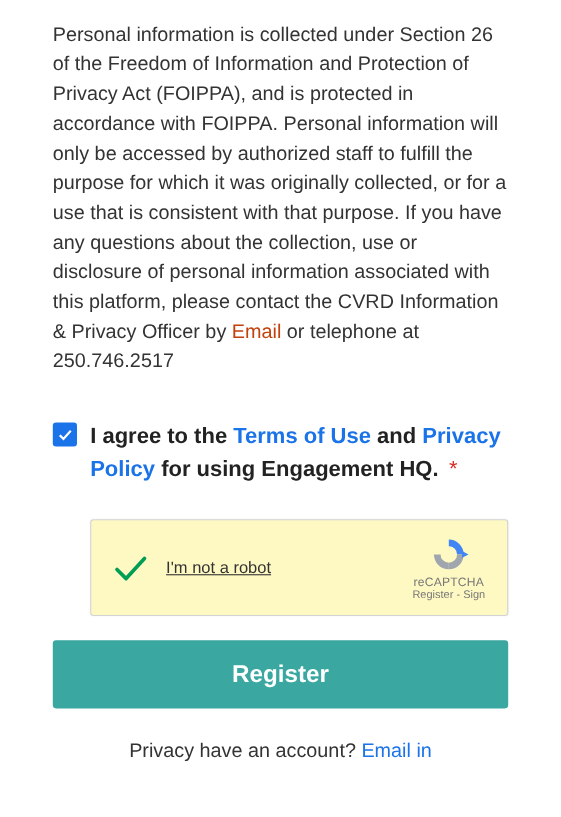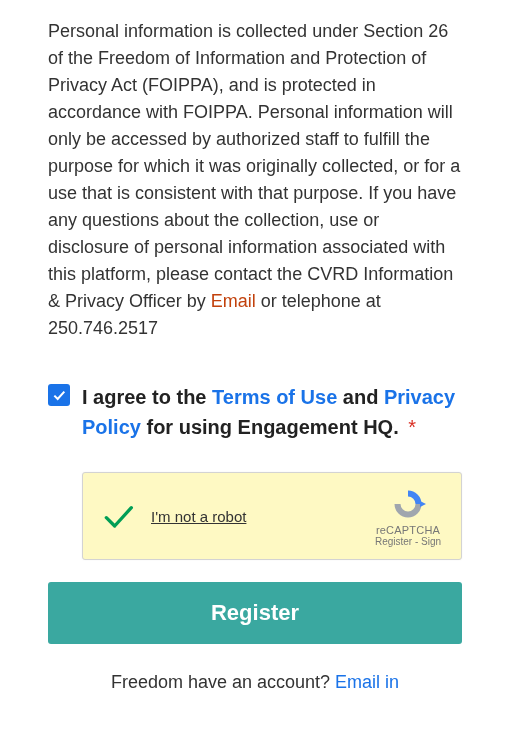--- a/index.html
+++ b/index.html
@@ -192,16 +192,16 @@
       <div class="recaptcha-brand">reCAPTCHA</div>
       <div class="recaptcha-links">
         <a href="#">Register</a><span> - </span><a href="#">Sign</a>
       </div>
     </div>
   </div>
 
   <button class="register-btn">Register</button>
 
   <div class="already">
-    <span>Freedom have an account? </span><a href="#">Email in</a>
+    <span>Privacy have an account? </span><a href="#">Email in</a>
   </div>
 
 </div>
 
 </body></html>

